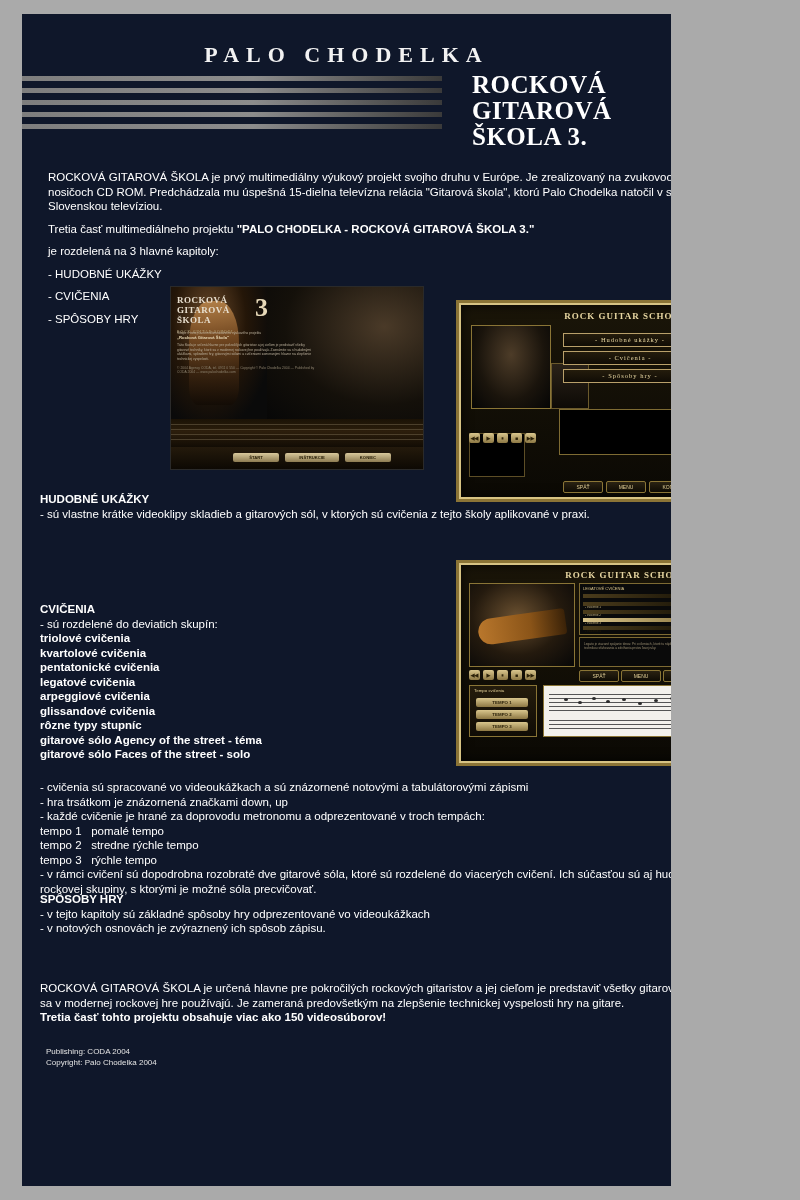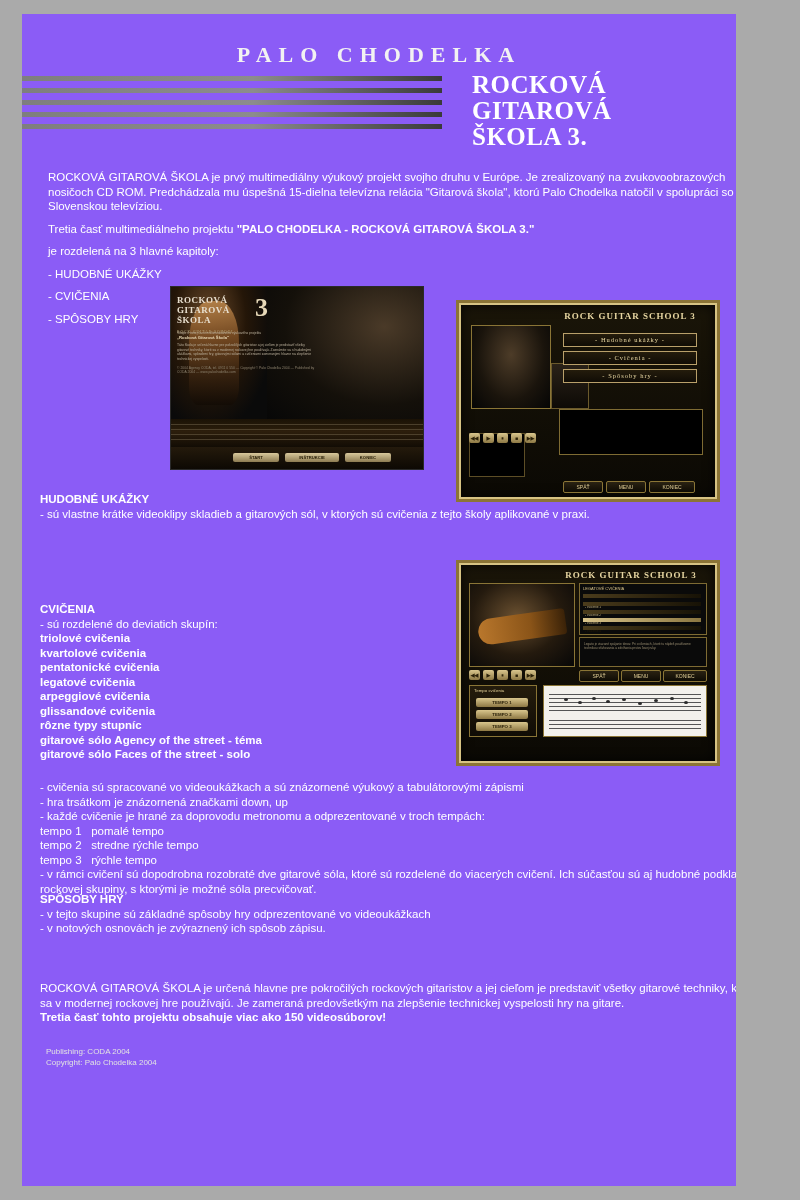--- a/index.html
+++ b/index.html
@@ -16,23 +16,23 @@
   .page {
     position: relative;
     width: 800px;
     height: 1200px;
     background: #aaaaaa;
   }
   .sheet {
     position: absolute;
     left: 22px;
     top: 14px;
-    width: 714px;
+    width: 649px;
     height: 1172px;
-    background: #8b5cf6;
+    background: #0f172a;
     color: #ffffff;
     overflow: hidden;
   }
 
   
   .brand {
     position: absolute;
     left: 0;
     top: 28px;
     width: 100%;
@@ -472,32 +472,32 @@
         <p>legatové cvičenia</p>
         <p>arpeggiové cvičenia</p>
         <p>glissandové cvičenia</p>
         <p>rôzne typy stupníc</p>
         <p>gitarové sólo Agency of the street - téma</p>
         <p>gitarové sólo Faces of the street - solo</p>
       </div>
     </div>
 
     <div class="sect" style="left:18px;top:766px;width:722px">
-      <p>- cvičenia sú spracované vo videoukážkach a sú znázornené výukový a tabulátorovými zápismi</p>
+      <p>- cvičenia sú spracované vo videoukážkach a sú znázornené notovými a tabulátorovými zápismi</p>
       <p>- hra trsátkom je znázornená značkami down, up</p>
       <p>- každé cvičenie je hrané za doprovodu metronomu a odprezentované v troch tempách:</p>
       <p class="list-line">tempo 1   pomalé tempo</p>
       <p class="list-line">tempo 2   stredne rýchle tempo</p>
       <p class="list-line">tempo 3   rýchle tempo</p>
       <p>- v rámci cvičení sú dopodrobna rozobraté dve gitarové sóla, ktoré sú rozdelené do viacerých cvičení. Ich súčasťou sú aj hudobné podklady rockovej skupiny, s ktorými je možné sóla precvičovať.</p>
     </div>
 
     <div class="sect" style="left:18px;top:878px;width:722px">
       <p class="h">SPÔSOBY HRY</p>
-      <p>- v tejto skupine sú základné spôsoby hry odprezentované vo videoukážkach</p>
+      <p>- v tejto kapitoly sú základné spôsoby hry odprezentované vo videoukážkach</p>
       <p>- v notových osnovách je zvýraznený ich spôsob zápisu.</p>
     </div>
 
     <div class="sect" style="left:18px;top:967px;width:722px">
       <p>ROCKOVÁ GITAROVÁ ŠKOLA je určená hlavne pre pokročilých rockových gitaristov a jej cieľom je predstaviť všetky gitarové techniky, ktoré sa v modernej rockovej hre používajú. Je zameraná predovšetkým na zlepšenie technickej vyspelosti hry na gitare.</p>
       <p class="h">Tretia časť tohto projektu obsahuje viac ako 150 videosúborov!</p>
     </div>
 
     <div class="footer">
       <div>Publishing: CODA 2004</div>

